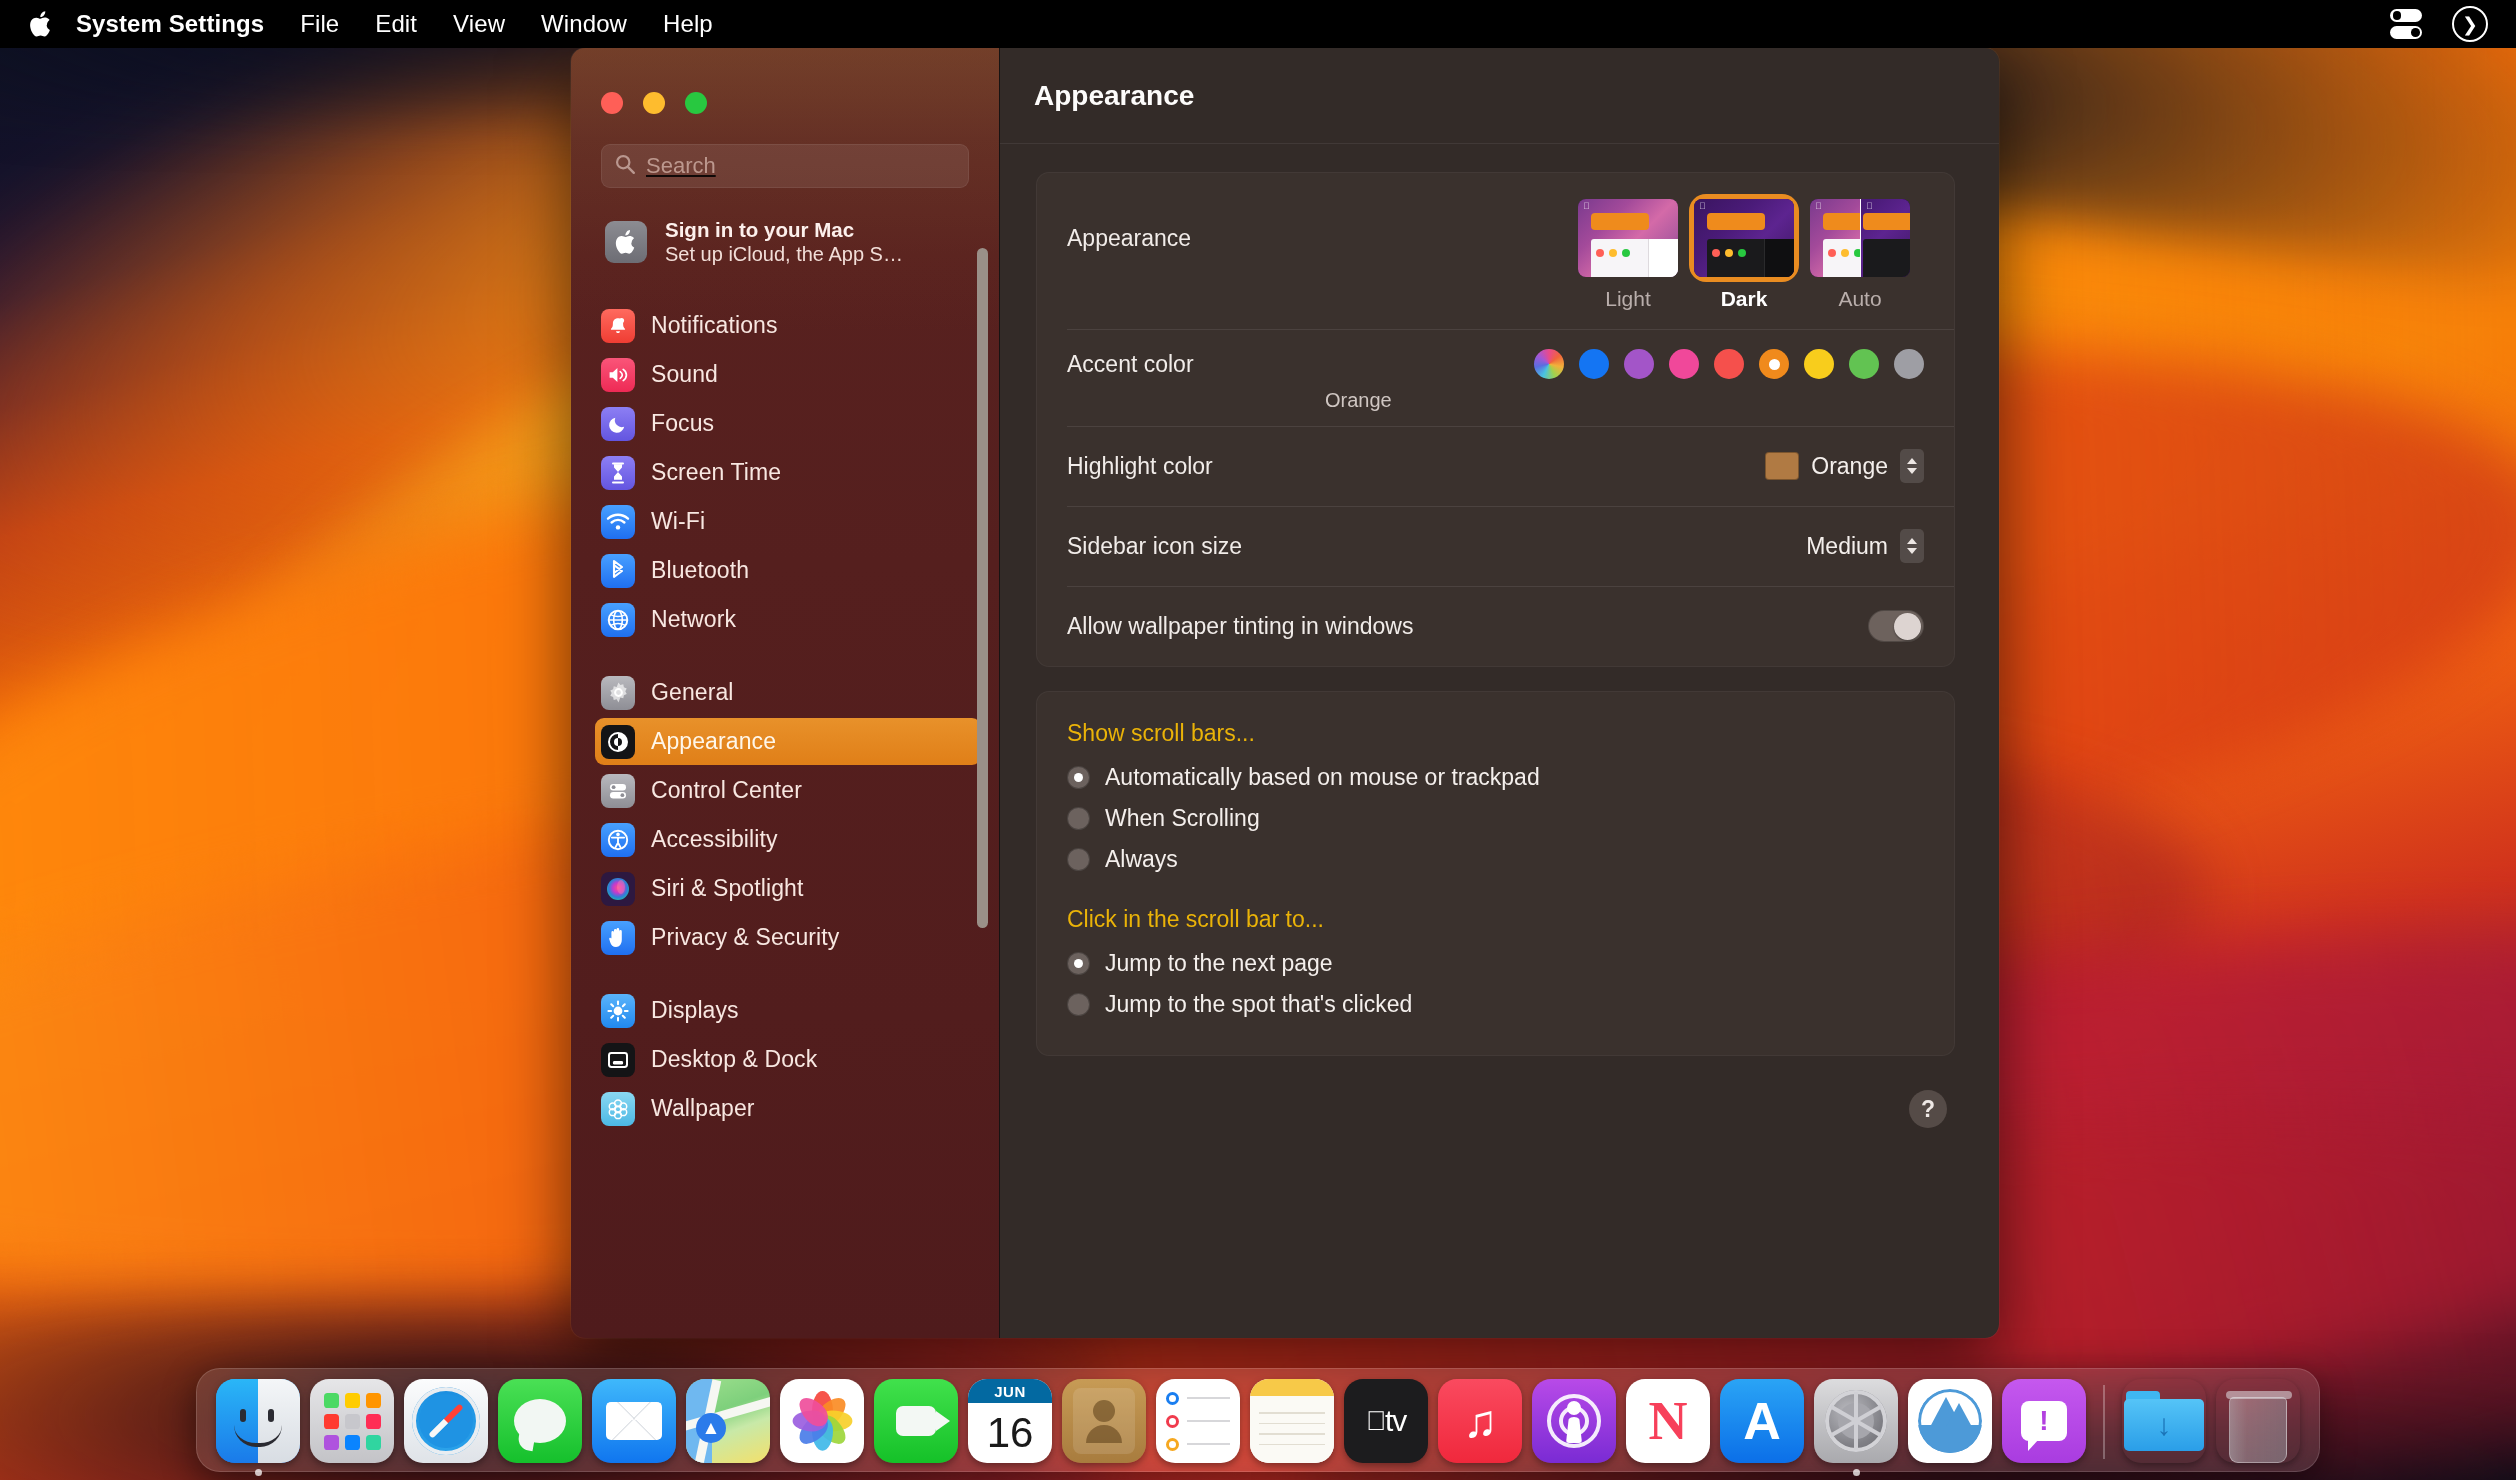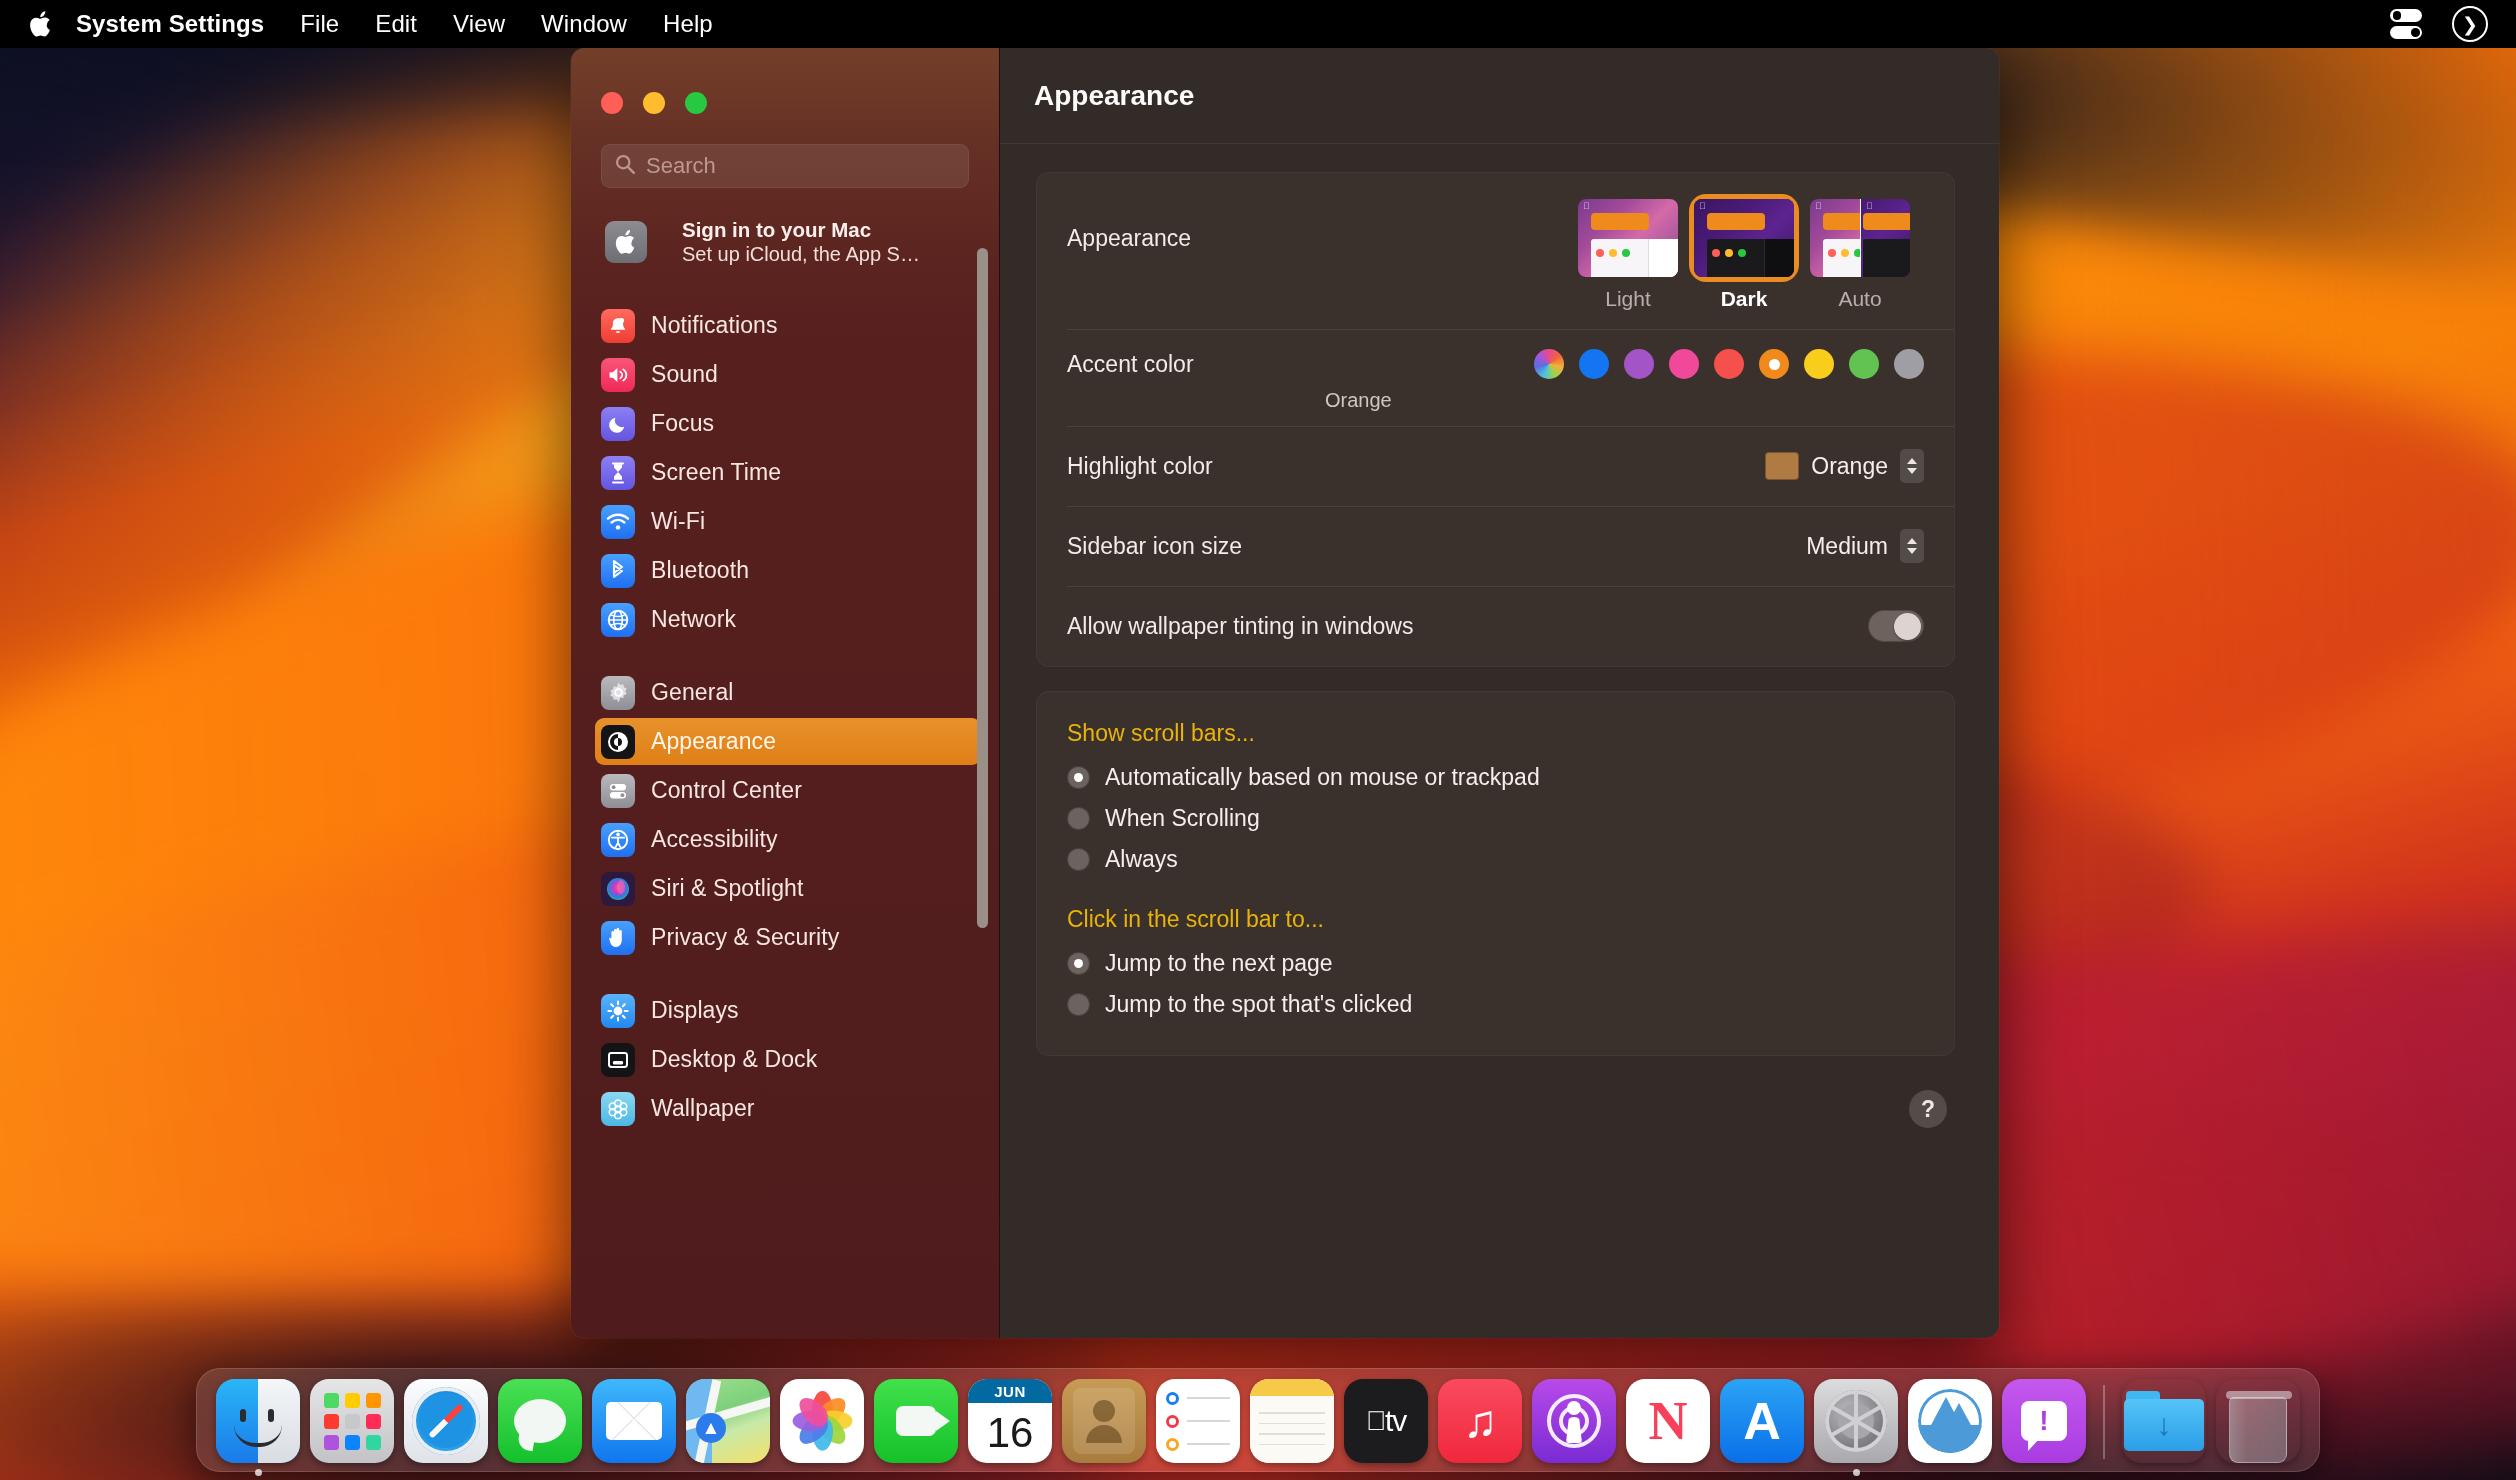--- a/index.html
+++ b/index.html
@@ -114,35 +114,35 @@
     pointer-events:none;
   }
   .traffic { position:absolute; left:30px; top:44px; display:flex; gap:20px; z-index:3; }
   .tl { width:22px; height:22px; border-radius:50%; }
   .tl.r { background:#ff5f57; } .tl.y { background:#febc2e; } .tl.g { background:#28c840; }
 
   .search-wrap { position:absolute; left:30px; top:96px; width:368px; z-index:3; }
   .search-box {
     height:44px; border-radius:9px; background:rgba(255,255,255,.085);
     border:.8px solid rgba(255,255,255,.07);
-    display:flex; align-items:center; padding:0 12px; gap:10px;
+    display:flex; align-items:center; padding:0 12px; gap:10px;text-decoration:underline;
   }
   .search-box .sv { opacity:.62; }
   .search-input {
     background:transparent; border:0; outline:0; color:#f4ded8;
     font-size:22px; font-family:"Liberation Sans",sans-serif; width:100%;
   }
   .search-input::placeholder { color:#caa89e; opacity:.85; }
 
   #sidelist {
     position:absolute; left:0; top:150px; width:428px; bottom:0;
     padding:0 18px 30px 24px; overflow:hidden; z-index:2;
   }
   .acct-row {
-    display:flex; align-items:center; gap:35px; padding:10px 8px; margin:10px 0 14px 2px;
+    display:flex; align-items:center; gap:18px; padding:10px 8px; margin:10px 0 14px 2px;
     border-radius:9px;
   }
   .acct-icon {
     width:42px; height:42px; border-radius:9px; flex:none;
     background:linear-gradient(180deg,#8c8c92,#6d6d74);
     display:flex; align-items:center; justify-content:center;
   }
   .acct-txt { display:flex; flex-direction:column; gap:1px; overflow:hidden; }
   .acct-t { font-size:20.5px; font-weight:bold; color:#fdf0ec; white-space:nowrap; }
   .acct-s { font-size:20px; color:#f2ded8; white-space:nowrap; overflow:hidden; text-overflow:ellipsis; max-width:300px; }

